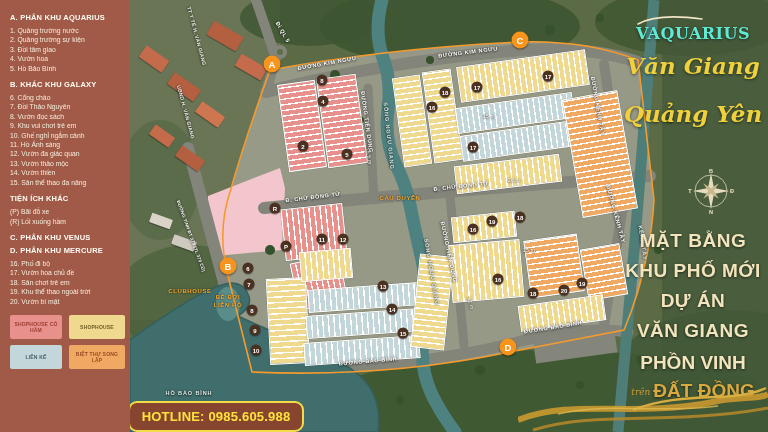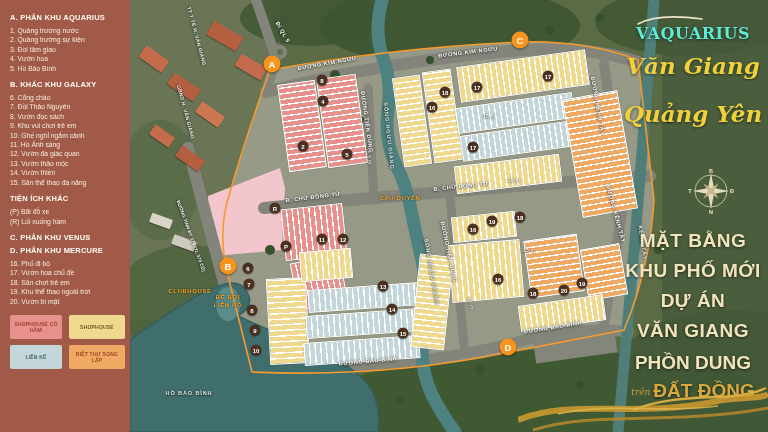--- a/index.html
+++ b/index.html
@@ -283,27 +283,28 @@
       <text x="23" y="4.5" text-anchor="middle" font-size="5.5" font-weight="bold" fill="#EFE3C4">B</text>
       <text x="44" y="25" text-anchor="middle" font-size="5.5" font-weight="bold" fill="#EFE3C4">Đ</text>
       <text x="23" y="45.5" text-anchor="middle" font-size="5.5" font-weight="bold" fill="#EFE3C4">N</text>
       <text x="2" y="25" text-anchor="middle" font-size="5.5" font-weight="bold" fill="#EFE3C4">T</text>
     </svg>
     <div id="title-block">
       <div class="title-line">MẶT BẰNG</div>
       <div class="title-line">KHU PHỐ MỚI</div>
       <div class="title-line">DỰ ÁN</div>
       <div class="title-line">VĂN GIANG</div>
-      <div id="tagline-1">PHỒN DUNG</div>
+      <div id="tagline-1">PHỒN VINH</div>
       <div>
         <span id="tagline-pre">trên</span><span id="tagline-2" style="display:inline-block;">ĐẤT ĐỒNG</span>
       </div>
     </div>
   </div>
 
   <svg id="gold-brush" width="250" height="70" viewBox="0 0 250 70">
     <path d="M0,58 C55,36 115,56 195,40 C222,34 240,38 250,32" stroke="#C9992F" stroke-width="6" fill="none" opacity=".9"></path>
     <path d="M15,68 C80,48 150,64 250,46" stroke="#B8882A" stroke-width="3" fill="none" opacity=".85"></path>
     <path d="M115,48 C165,28 215,42 248,26" stroke="#D8AC3E" stroke-width="2.5" fill="none"></path>
     <path d="M40,52 C90,40 140,52 200,44" stroke="#E3BC52" stroke-width="1.5" fill="none" opacity=".8"></path>
   </svg>
 
+  <div id="hotline">HOTLINE: 0985.605.988</div>
 </div>
 
 </body></html>

